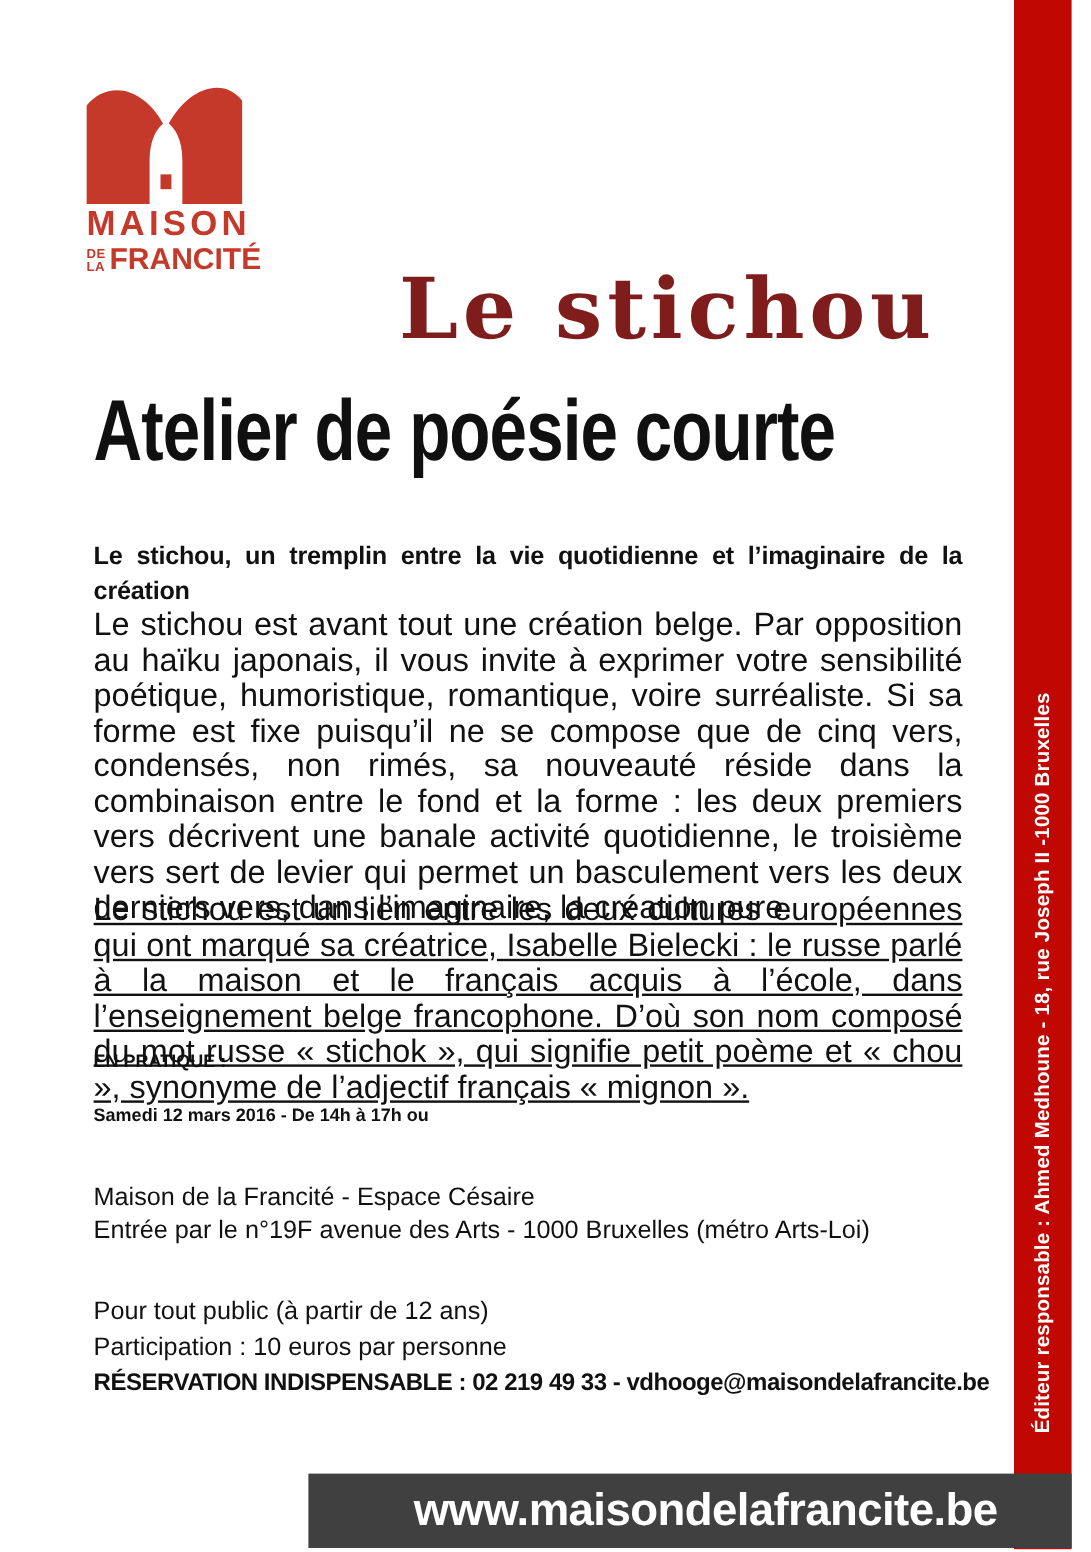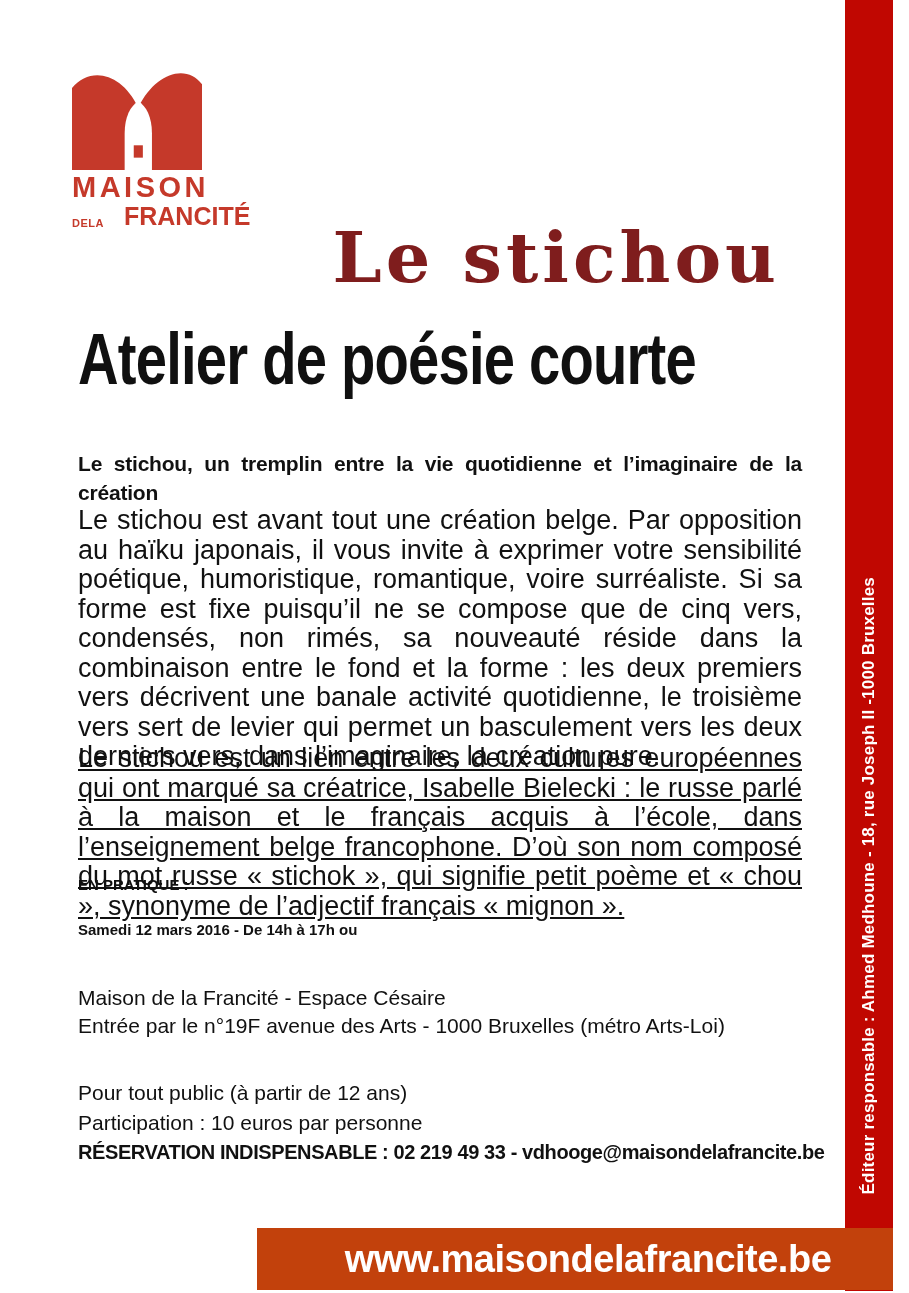--- a/index.html
+++ b/index.html
@@ -14,31 +14,31 @@
     position:absolute; left:845px; top:0; width:48px; height:1194px;
     display:flex; flex-direction:column; justify-content:flex-end; align-items:center;
   }
   .sidebar-text {
     writing-mode:vertical-rl; transform:rotate(180deg);
     color:#ffffff; font-weight:bold; font-size:17px; letter-spacing:0.2px; white-space:nowrap;
   }
 
   
   .footer-bar {
-    position:absolute; left:257px; top:1228px; width:636px; height:62px; background:#c2410c;
+    position:absolute; left:257px; top:1228px; width:636px; height:62px; background:#404040;
     display:flex; align-items:center; justify-content:center;
   }
   .footer-bar span { color:#ffffff; font-weight:bold; font-size:38px; letter-spacing:-0.5px; padding-left:26px; }
 
   
   .logo { position:absolute; left:72px; top:66px; width:160px; }
   .logo svg { width:130px; height:104px; display:block; }
   .logo-word1 { color:#c5392a; font-weight:bold; font-size:29px; letter-spacing:3.5px; line-height:1; margin-top:3px; }
   .logo-line2 { display:flex; align-items:flex-end; color:#c5392a; margin-top:2px; }
-  .logo-prefix { display:flex; flex-direction:row; font-size:11px; font-weight:bold; line-height:11px; letter-spacing:0.5px; margin-right:20px; }
+  .logo-prefix { display:flex; flex-direction:column; font-size:11px; font-weight:bold; line-height:11px; letter-spacing:0.5px; margin-right:3px; }
   .logo-word2 { font-size:25px; font-weight:bold; letter-spacing:0px; line-height:1; }
 
   
   .title {
     position:absolute; top:216px; left:310px; width:470px; text-align:right;
     font-family:"DejaVu Serif", serif; font-weight:bold; font-size:70px;
     color:#7f1d1d; letter-spacing:4px; line-height:1.2; white-space:nowrap;
   }
 
   

